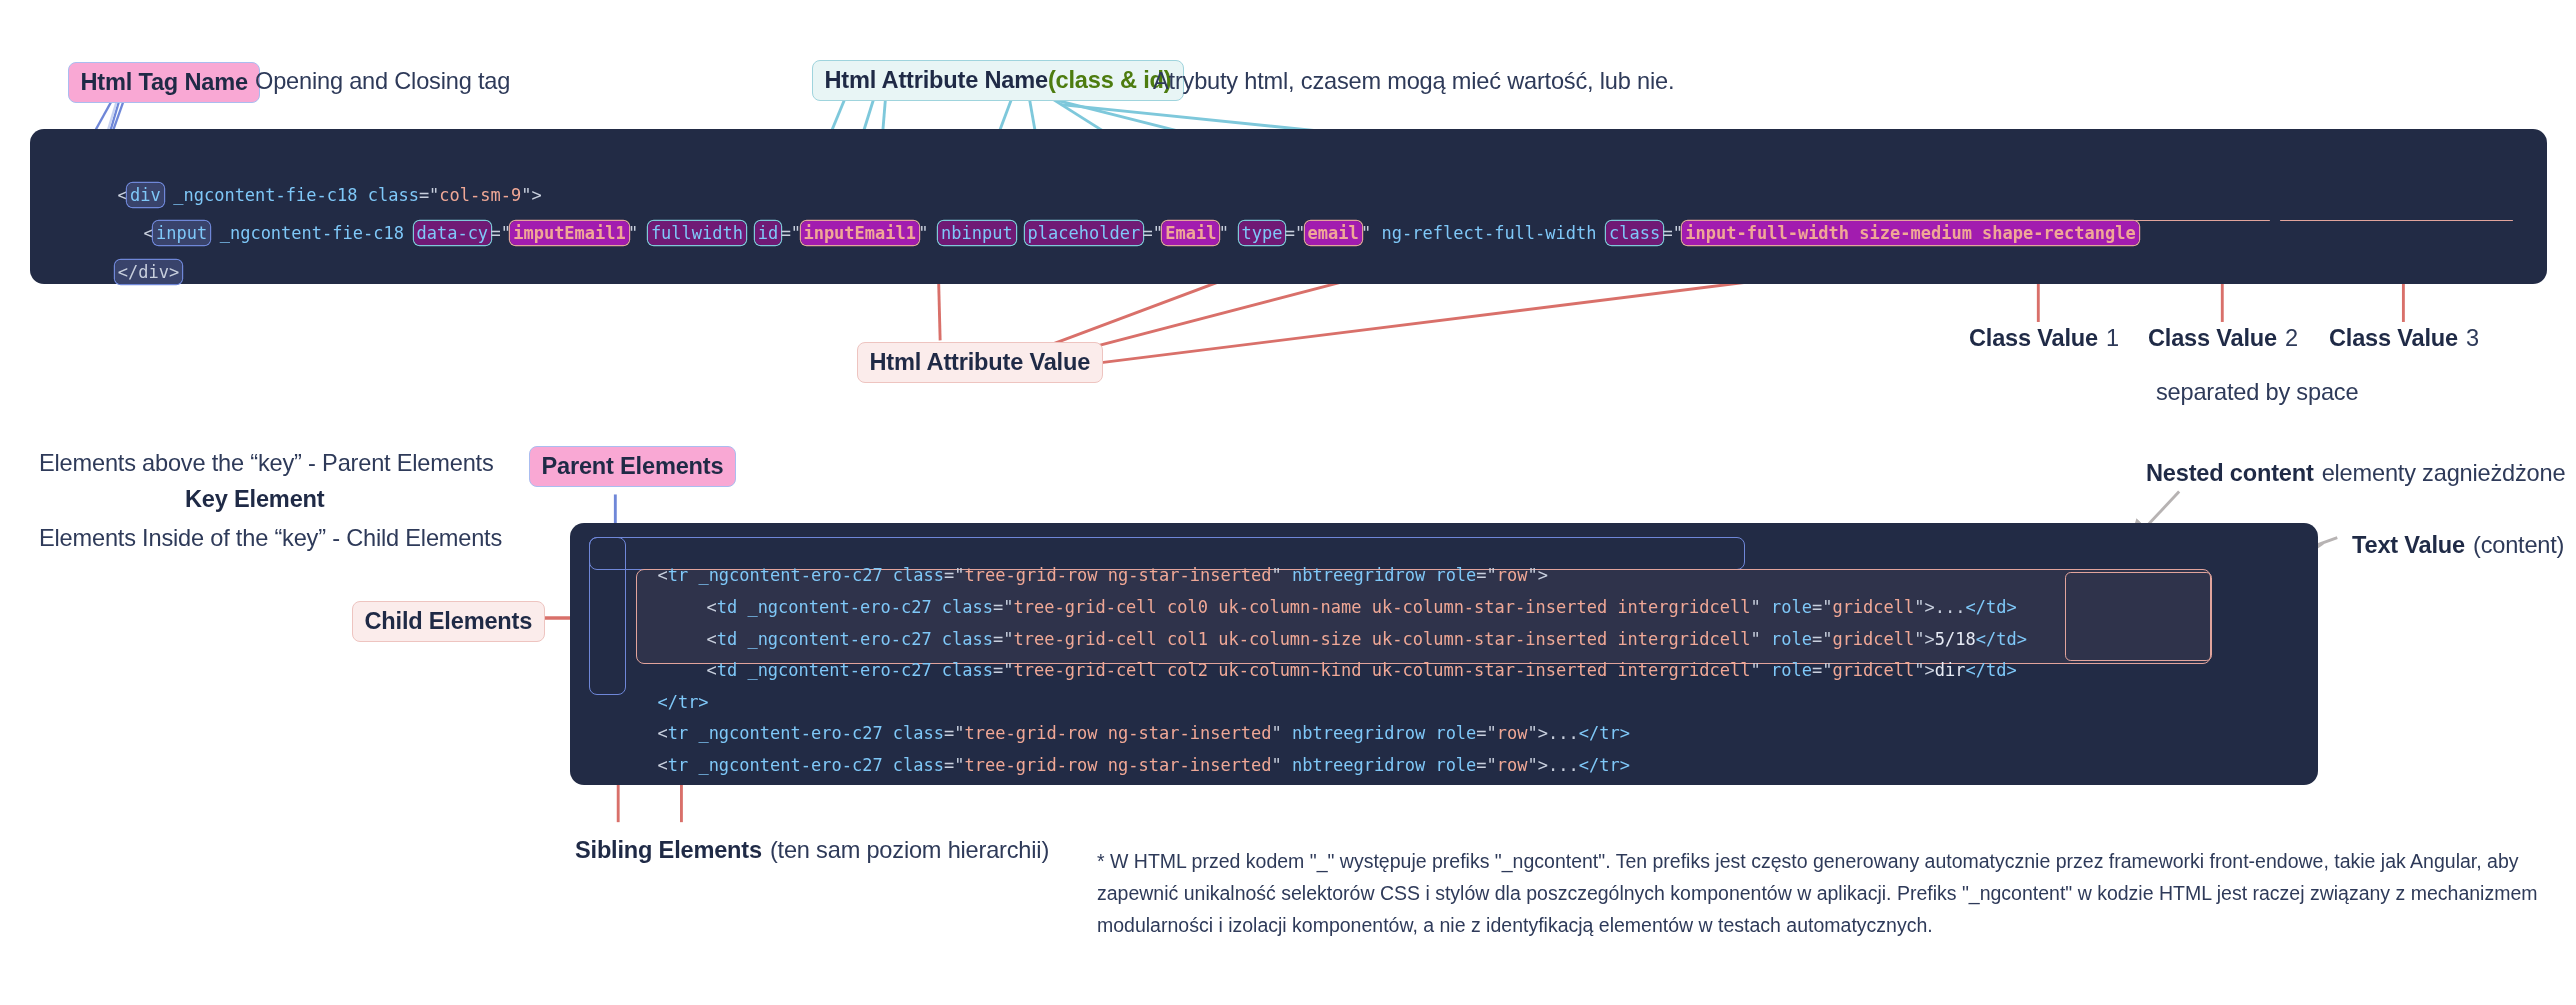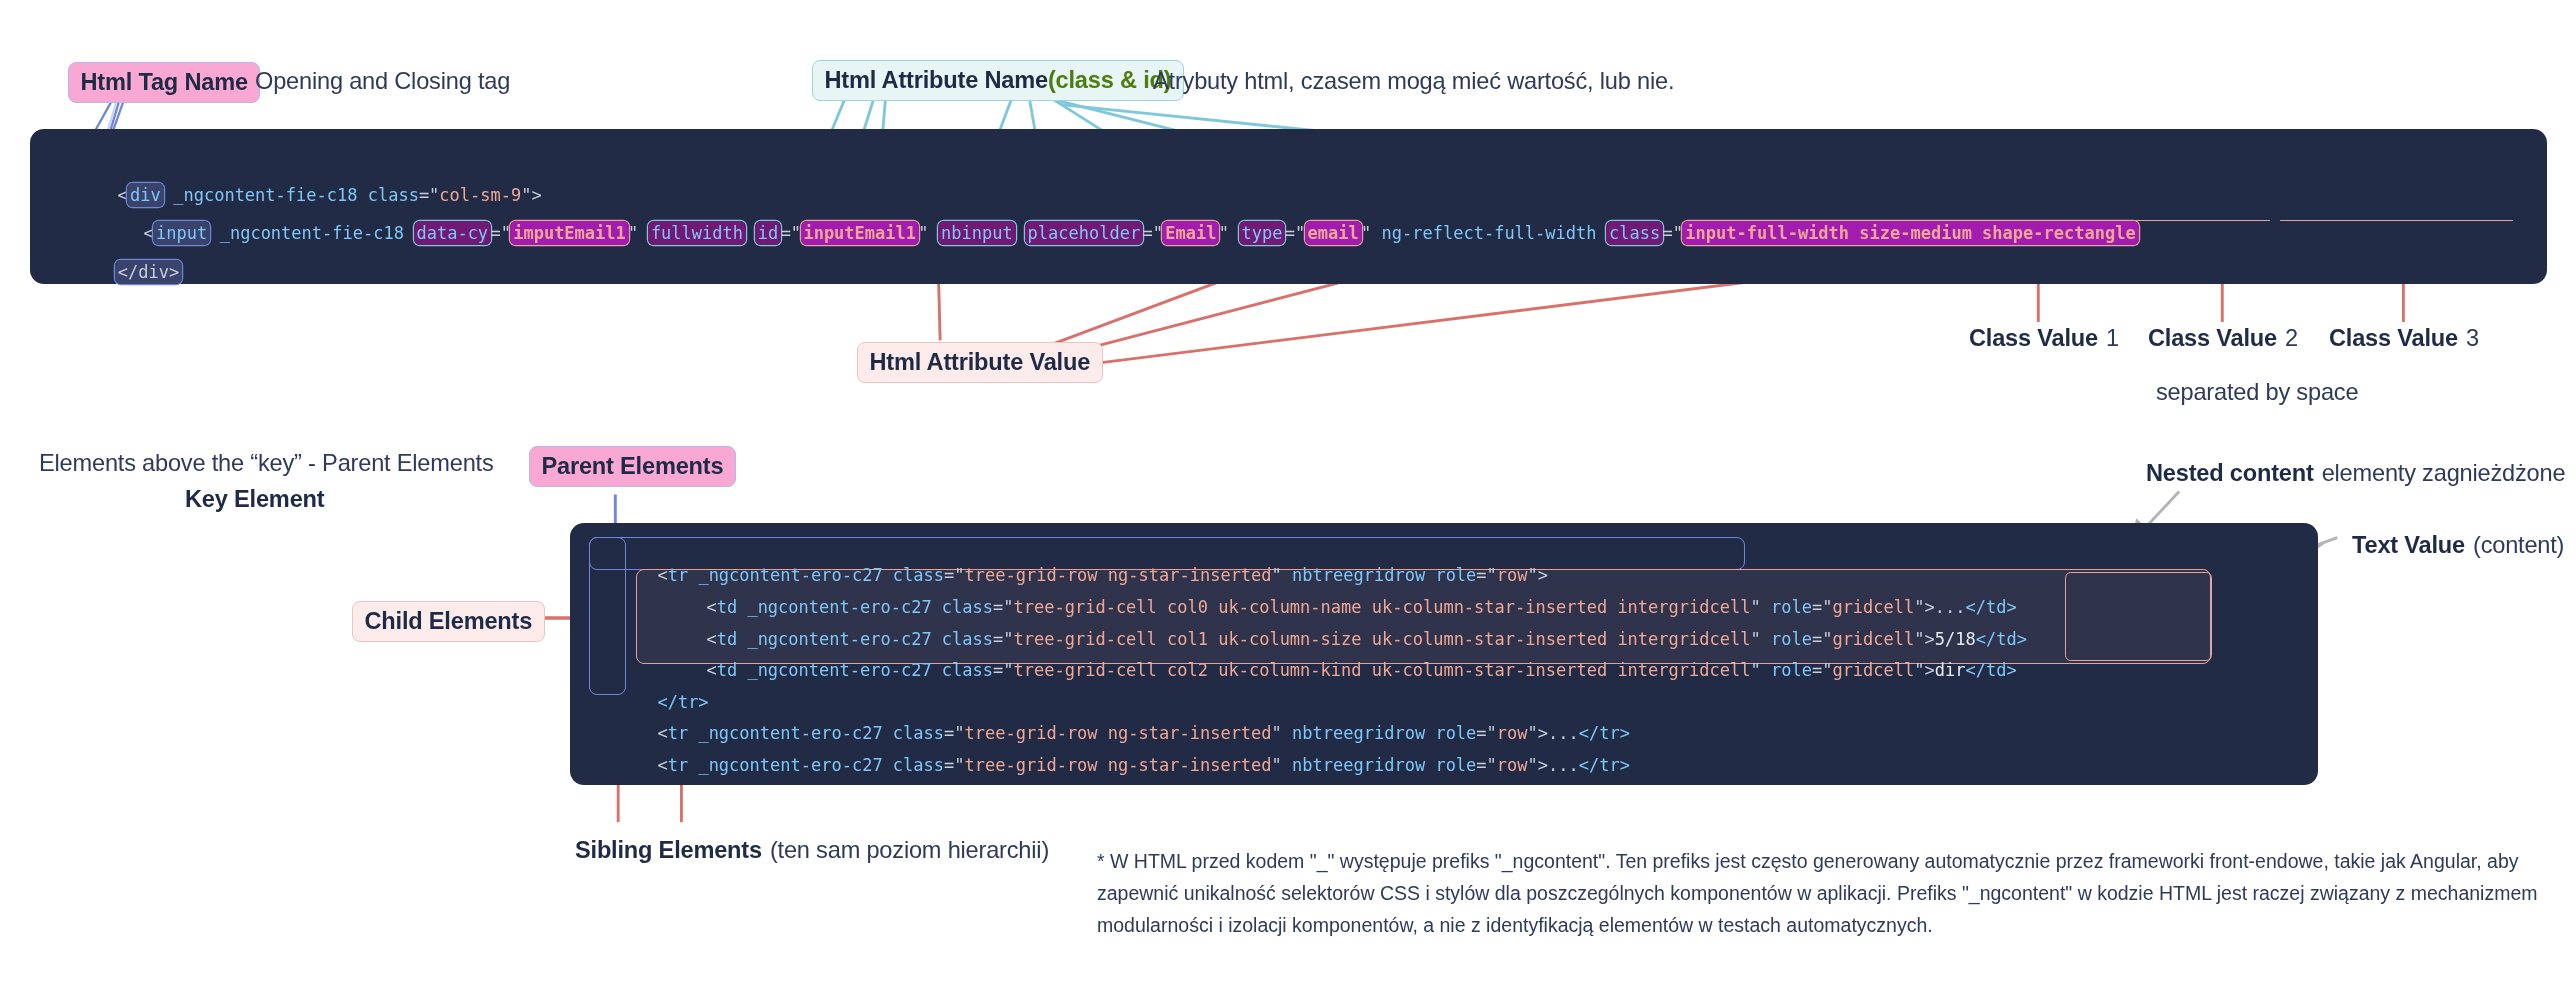--- a/index.html
+++ b/index.html
@@ -181,20 +181,23 @@
   <div class="plain" style="left:2136px;top:379px;margin-left:20px;">
     <span>separated by space</span>
   </div>
 
   <div class="plain" style="left:39px;top:450px;">
     <span>Elements above the “key” - Parent Elements</span>
   </div>
   <div class="plain b" style="left:185px;top:486px;">
     <span>Key Element</span>
   </div>
+  <div class="plain" style="left:39px;top:525px;">
+    <span>Elements Inside of the “key” - Child Elements</span>
+  </div>
 
   <div class="chip blue" style="left:529px;top:446px;">
     <span>Parent Elements</span>
   </div>
   <div class="chip red" style="left:352px;top:601px;">
     <span>Child Elements</span>
   </div>
 
   <div class="plain" style="left:2146px;top:460px;">
     <span class="lead">Nested content</span><span class="sub">elementy zagnieżdżone</span>

